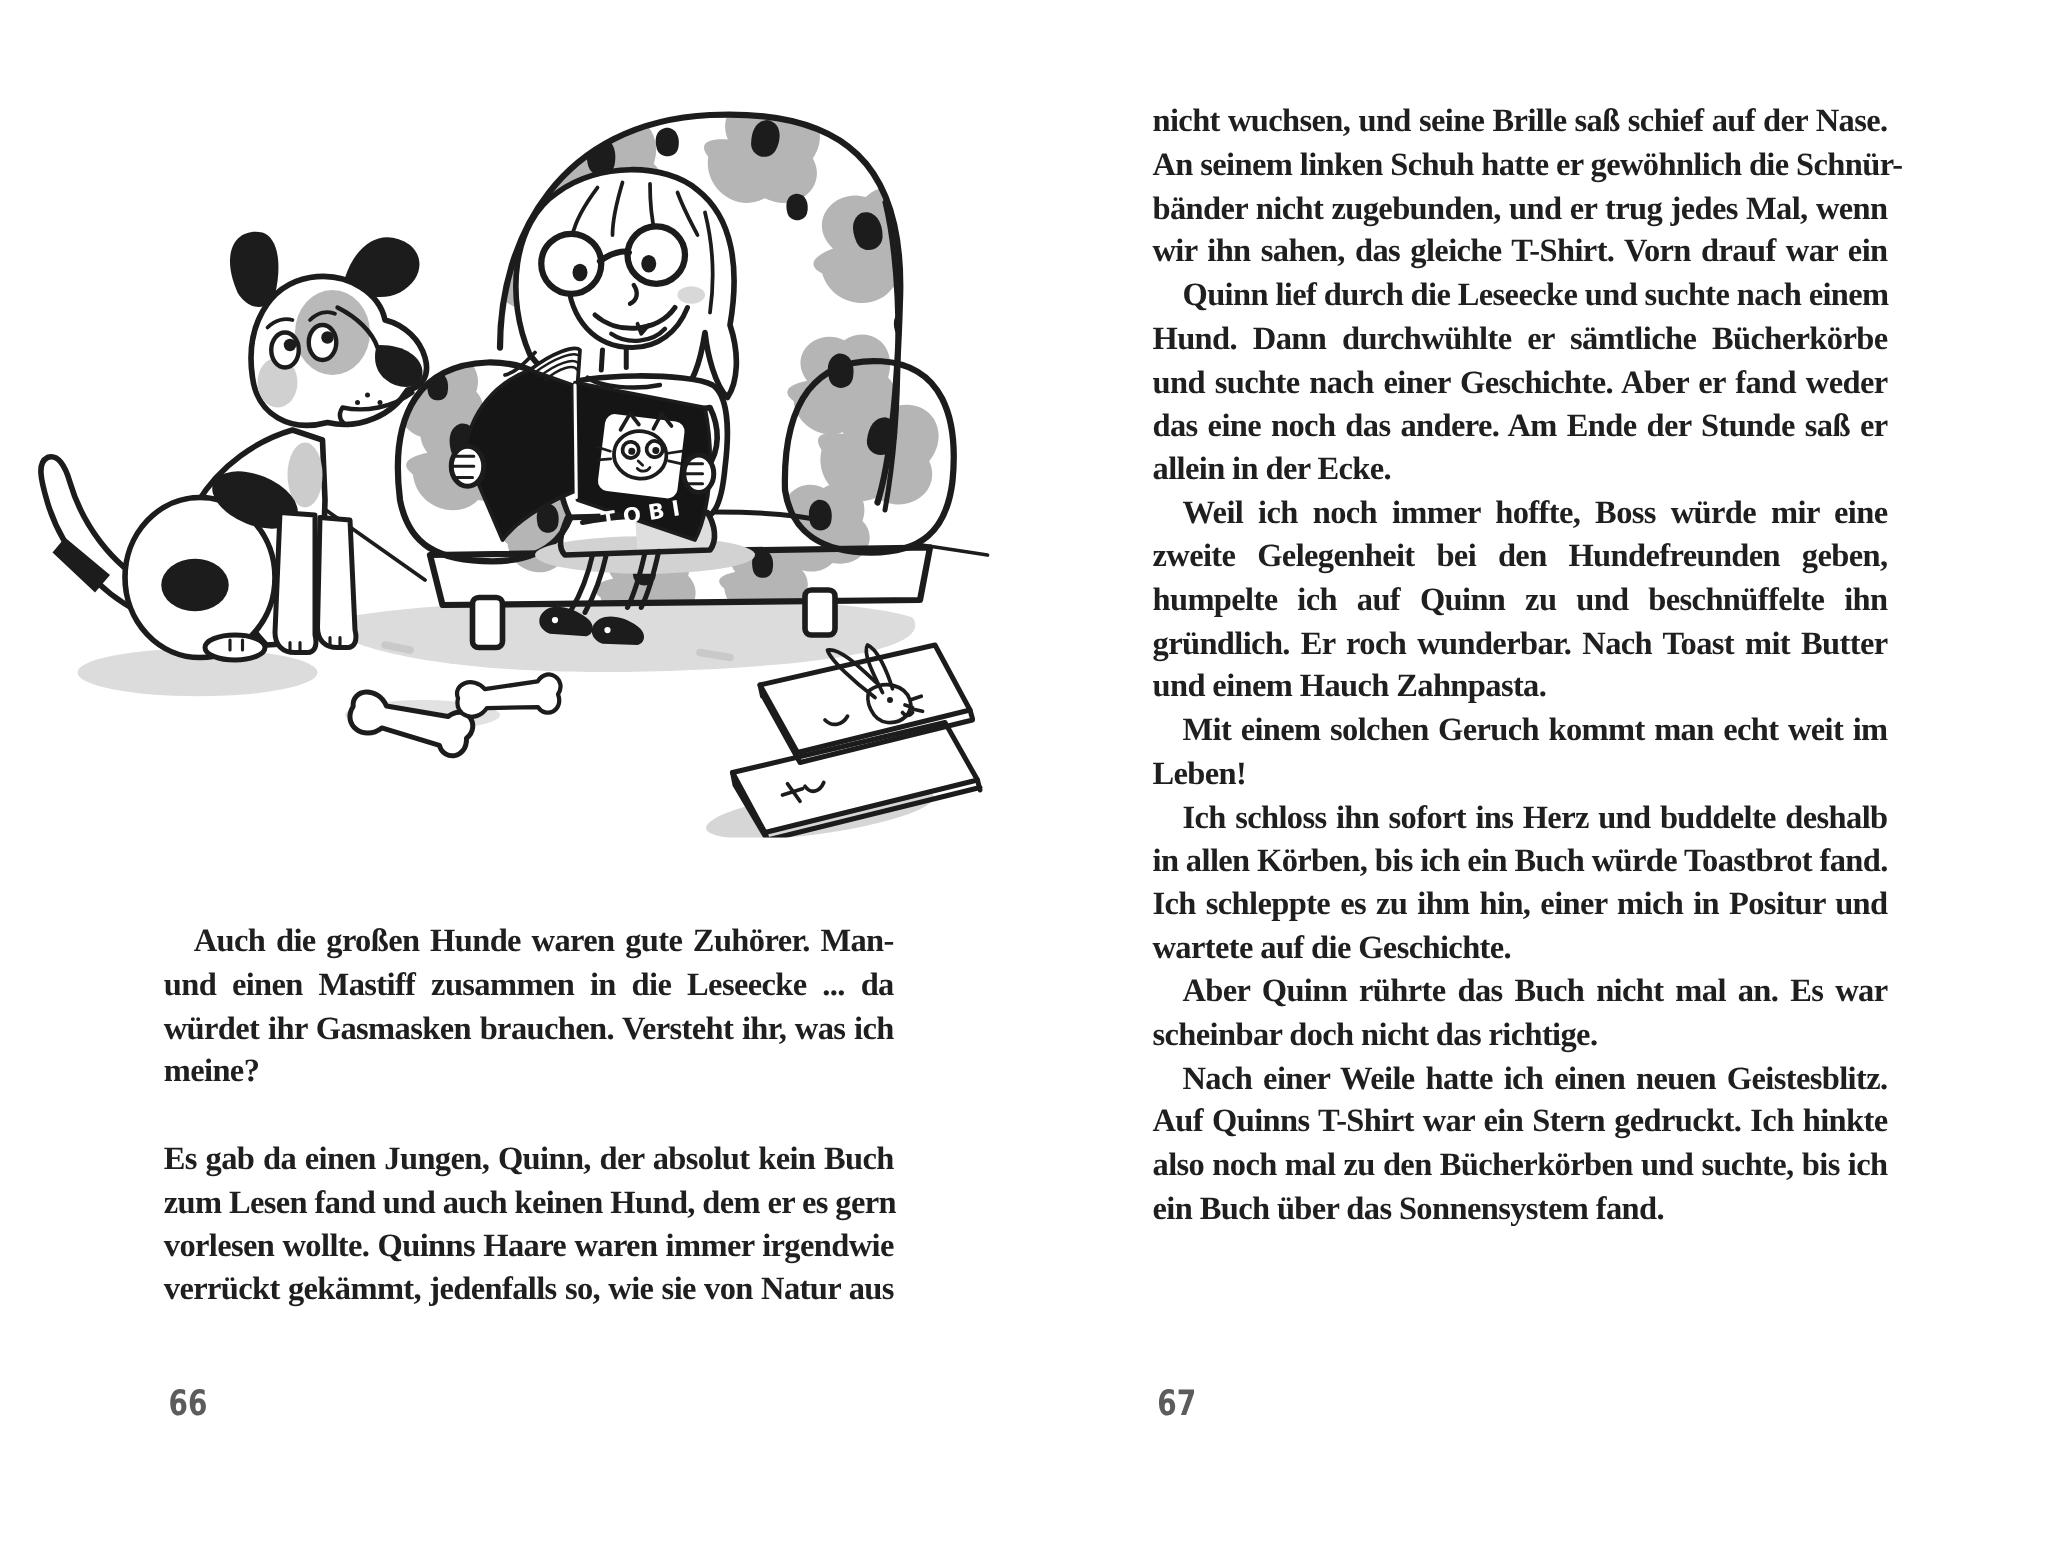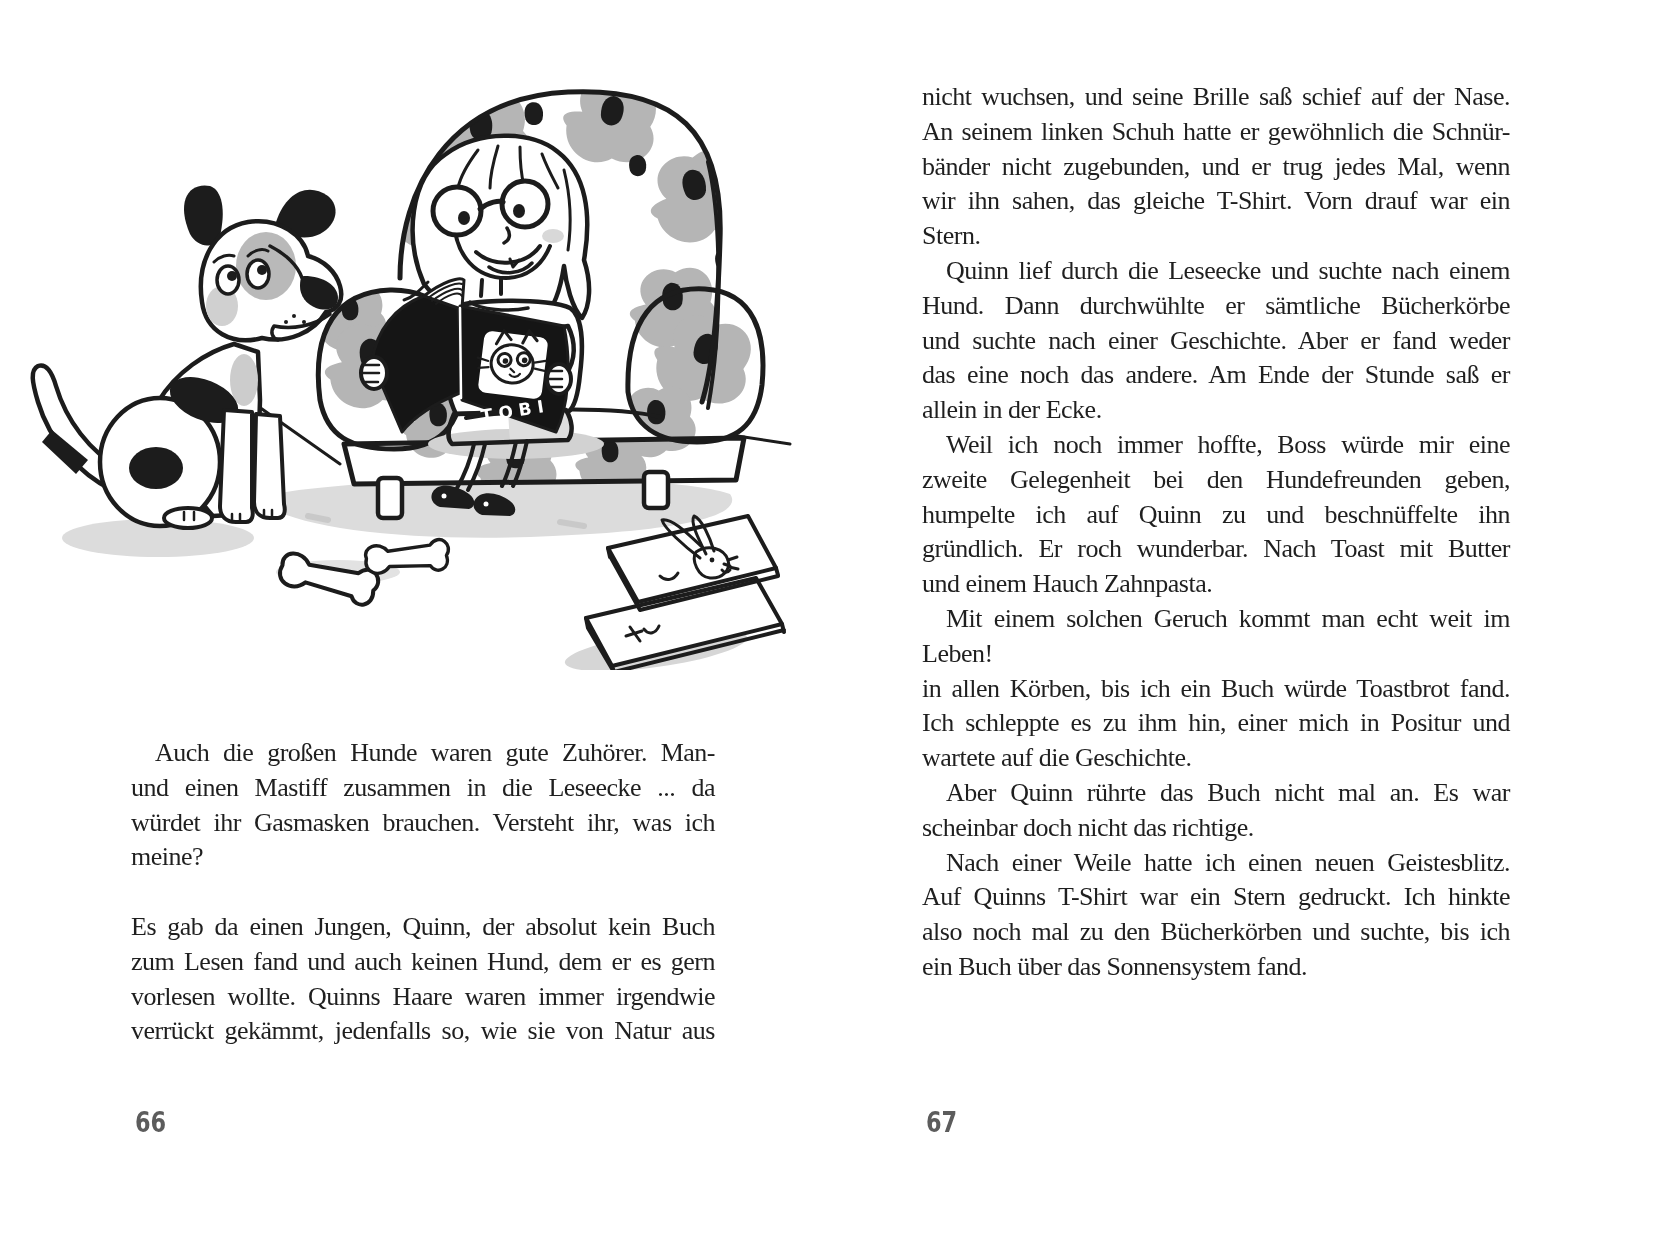--- a/index.html
+++ b/index.html
@@ -1,18 +1,18 @@
 <!DOCTYPE html>
 <html><head>
 <meta charset="utf-8">
 <style>
   html,body{margin:0;padding:0;background:#fff;}
   .spread{position:relative;width:1654px;height:1252px;background:#fff;overflow:hidden;
           font-family:"Liberation Serif",serif;color:#1f1f1f;}
-  .textcol{position:absolute;font-size:26px;line-height:34.8px;letter-spacing:-0.5px;}
+  .textcol{position:absolute;font-size:26px;line-height:34.8px;letter-spacing:-0.5px;font-weight:bold;}
   #left-col{left:131px;top:696px;width:584px;margin-top:40px;}
   #right-col{left:922px;top:80px;width:588px;}
   .line{white-space:nowrap;height:34.8px;text-align:justify;text-align-last:justify;}
   .line.end{text-align-last:left;}
   .line.indent{padding-left:24px;}
   .line.blank{height:34.8px;}
   .pagenum{position:absolute;top:1106px;
            font-family:"DejaVu Sans",sans-serif;font-weight:700;font-size:28px;color:#5c5c5c;}
   #pagenum-left{left:131px;width:584px;}
   #pagenum-right{left:922px;width:588px;}
@@ -249,33 +249,33 @@
       <div class="line">zum Lesen fand und auch keinen Hund, dem er es gern</div>
       <div class="line">vorlesen wollte. Quinns Haare waren immer irgendwie</div>
       <div class="line">verrückt gekämmt, jedenfalls so, wie sie von Natur aus</div>
     </div>
 
   <div id="right-col" class="textcol">
       <div class="line">nicht wuchsen, und seine Brille saß schief auf der Nase.</div>
       <div class="line">An seinem linken Schuh hatte er gewöhnlich die Schnür-</div>
       <div class="line">bänder nicht zugebunden, und er trug jedes Mal, wenn</div>
       <div class="line">wir ihn sahen, das gleiche T-Shirt. Vorn drauf war ein</div>
-      <div class="line end">Stern.</div>
       <div class="line indent">Quinn lief durch die Leseecke und suchte nach einem</div>
       <div class="line">Hund. Dann durchwühlte er sämtliche Bücherkörbe</div>
       <div class="line">und suchte nach einer Geschichte. Aber er fand weder</div>
       <div class="line">das eine noch das andere. Am Ende der Stunde saß er</div>
       <div class="line end">allein in der Ecke.</div>
       <div class="line indent">Weil ich noch immer hoffte, Boss würde mir eine</div>
       <div class="line">zweite Gelegenheit bei den Hundefreunden geben,</div>
       <div class="line">humpelte ich auf Quinn zu und beschnüffelte ihn</div>
       <div class="line">gründlich. Er roch wunderbar. Nach Toast mit Butter</div>
       <div class="line end">und einem Hauch Zahnpasta.</div>
       <div class="line indent">Mit einem solchen Geruch kommt man echt weit im</div>
       <div class="line end">Leben!</div>
+      <div class="line indent">Ich schloss ihn sofort ins Herz und buddelte deshalb</div>
       <div class="line">in allen Körben, bis ich ein Buch würde Toastbrot fand.</div>
       <div class="line">Ich schleppte es zu ihm hin, einer mich in Positur und</div>
       <div class="line end">wartete auf die Geschichte.</div>
       <div class="line indent">Aber Quinn rührte das Buch nicht mal an. Es war</div>
       <div class="line end">scheinbar doch nicht das richtige.</div>
       <div class="line indent">Nach einer Weile hatte ich einen neuen Geistesblitz.</div>
       <div class="line">Auf Quinns T-Shirt war ein Stern gedruckt. Ich hinkte</div>
       <div class="line">also noch mal zu den Bücherkörben und suchte, bis ich</div>
       <div class="line end">ein Buch über das Sonnensystem fand.</div>
     </div>

